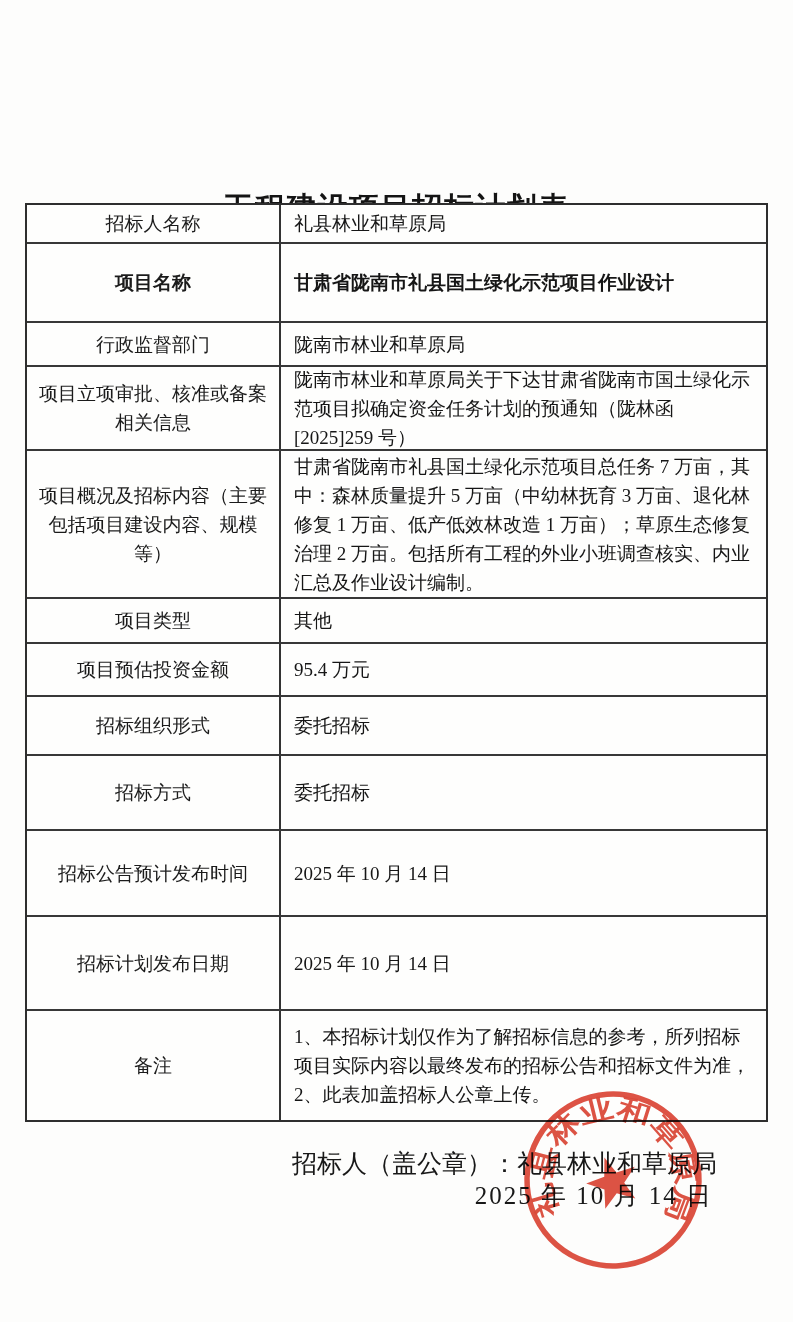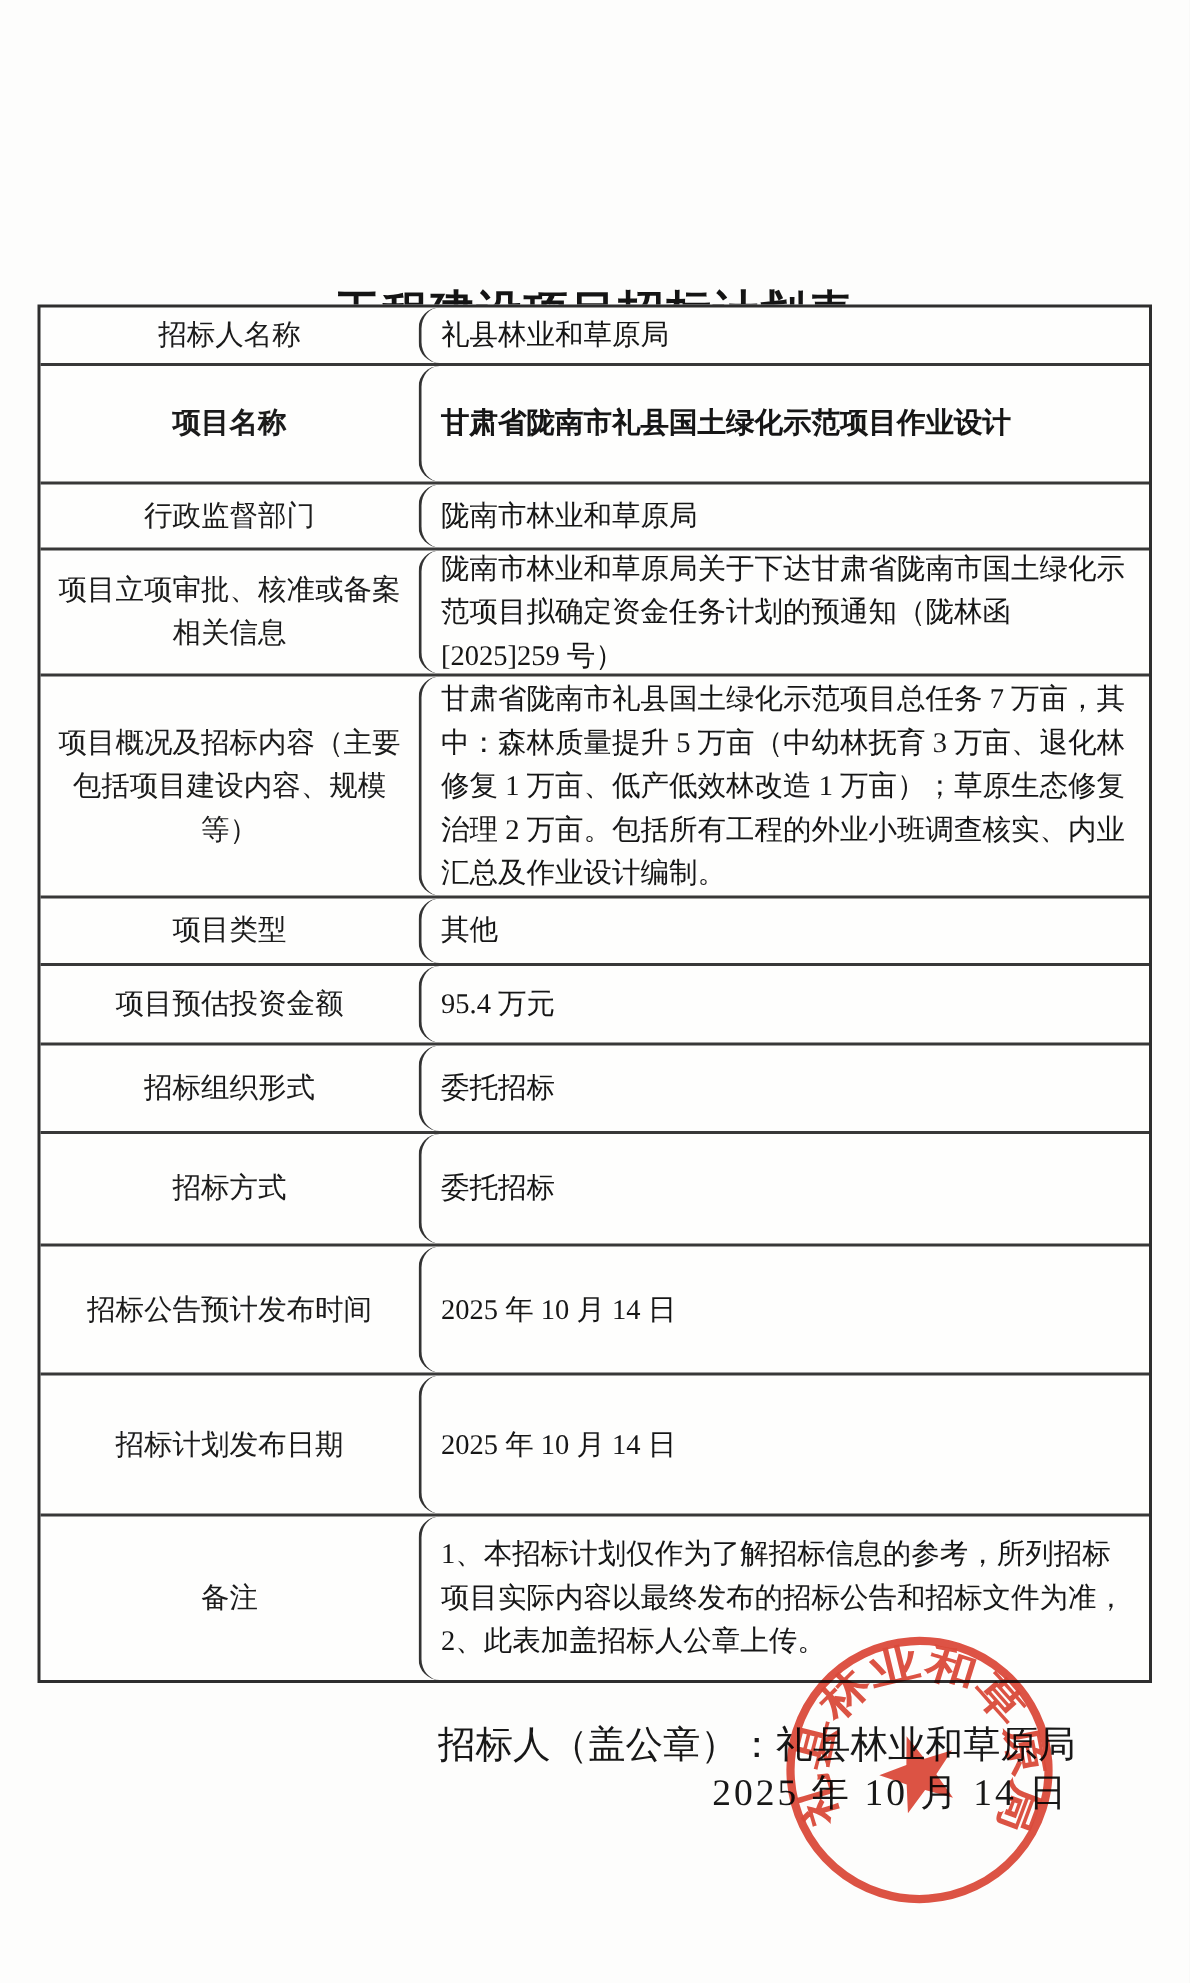--- a/index.html
+++ b/index.html
@@ -32,21 +32,21 @@
     border:2px solid #2e2e2e;
     box-sizing:border-box;
     background:#fefefd;
   }
   .t-row{
     display:flex;
     box-sizing:border-box;
     border-top:2px solid #383838;
   }
   .t-row:first-child{border-top:none;}
-  .cell{box-sizing:border-box;display:flex;align-items:center;border-radius:14px;}
+  .cell{box-sizing:border-box;display:flex;align-items:center;}
   .cell-label{
     width:252px;flex:0 0 252px;
     justify-content:center;
     text-align:center;
     padding:4px 8px;
     font-size:19px;
     line-height:29px;
     color:#1b1b1b;
   }
   .cell-value{

